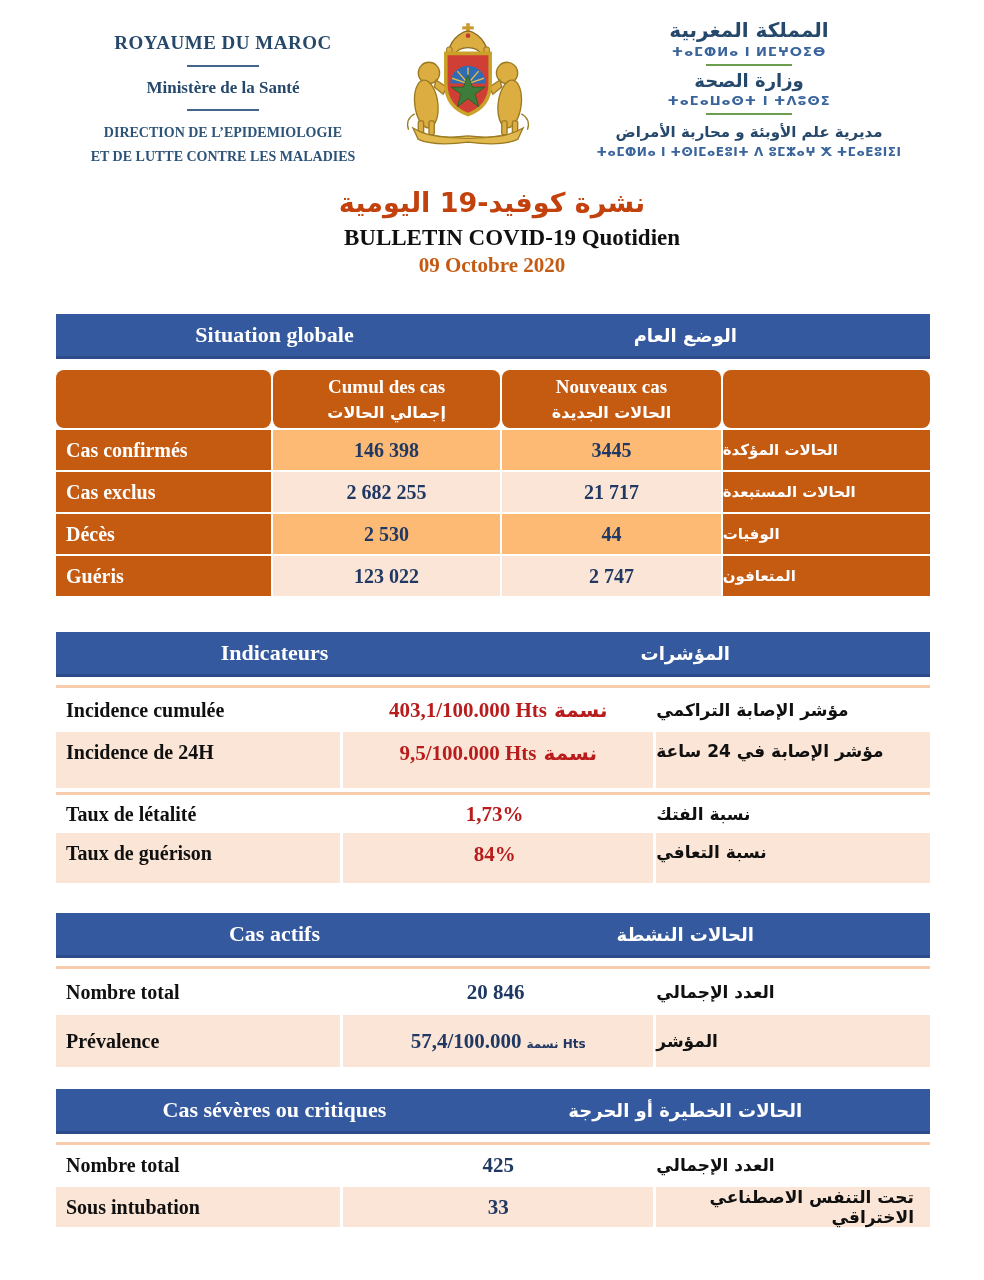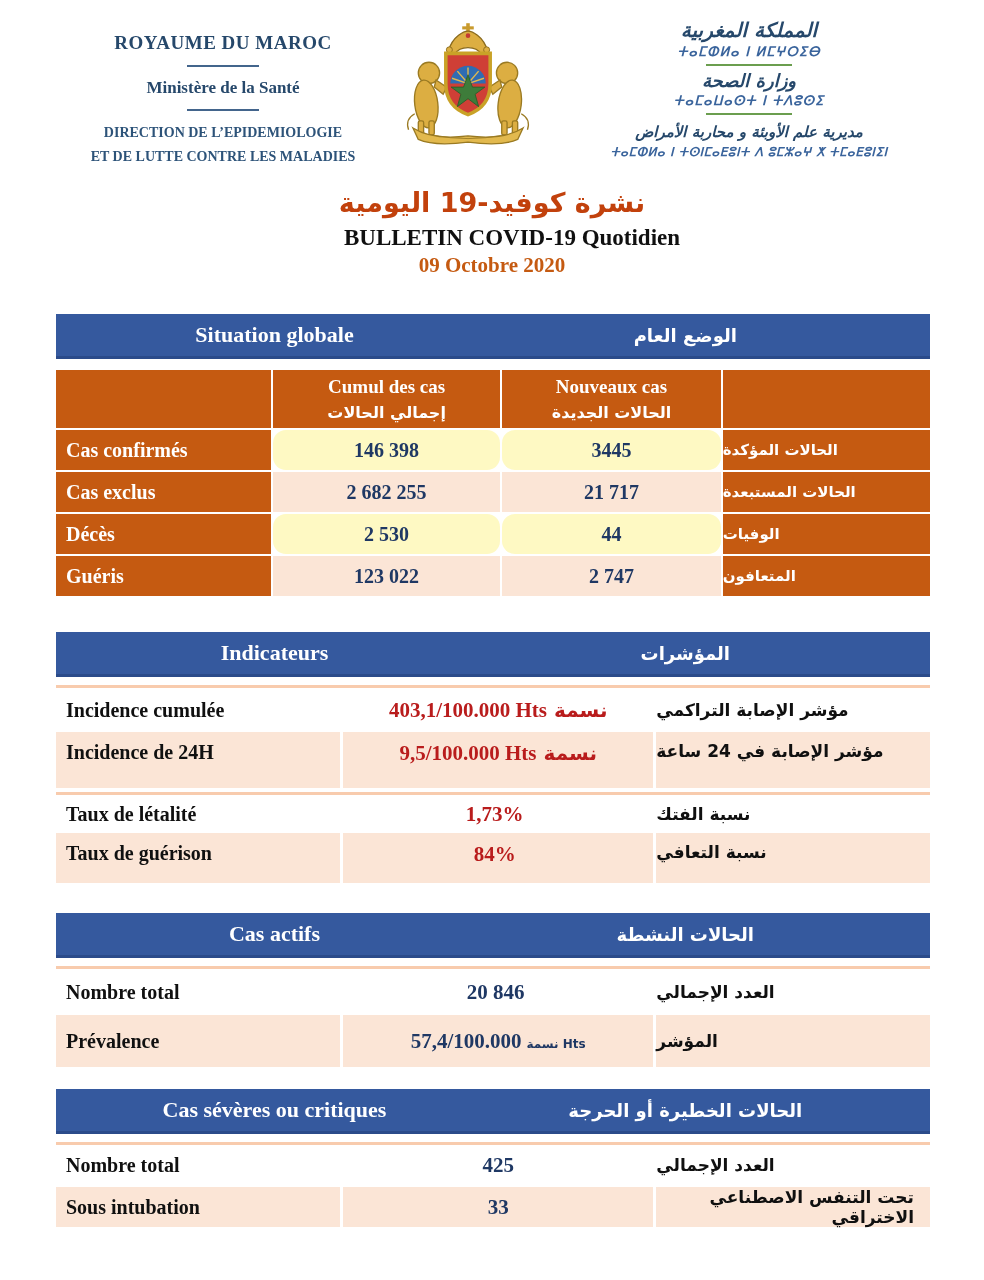--- a/index.html
+++ b/index.html
@@ -7,21 +7,21 @@
         font-family:"Liberation Serif","DejaVu Serif",serif;color:#111;}
 
   
   .hdr{display:flex;align-items:flex-start;padding:18px 34px 0 58px;}
   .hdr-left{width:330px;text-align:center;color:#26486b;padding-top:14px;}
   .hl1{font-size:19px;font-weight:bold;letter-spacing:.5px;}
   .hdiv{width:72px;border-top:2px solid #43658c;margin:11px auto;}
   .hl2{font-size:17px;font-weight:bold;}
   .hl3{font-size:14px;font-weight:bold;color:#2d5379;line-height:1.55;margin-top:2px;}
   .hdr-logo{flex:0 0 160px;display:flex;justify-content:center;padding-top:2px;}
-  .hdr-right{flex:1;text-align:center;color:#26486b;padding-top:0;font-style:italic;}
+  .hdr-right{flex:1;text-align:center;color:#26486b;padding-top:0;}
   .ha1{font-size:20px;font-weight:bold;font-family:"DejaVu Sans",sans-serif;}
   .ht{font-size:13px;font-weight:bold;color:#3a649c;font-family:"DejaVu Sans",sans-serif;letter-spacing:1px;margin-top:2px;}
   .hgdiv{width:86px;border-top:2px solid #6b9e4f;margin:5px auto 4px;}
   .ha2{font-size:18px;font-weight:bold;font-family:"DejaVu Sans",sans-serif;margin-top:2px;}
   .ha3{font-size:15px;font-weight:bold;font-family:"DejaVu Sans",sans-serif;margin-top:8px;}
   .ht2{font-size:12px;font-weight:bold;color:#3a649c;font-family:"DejaVu Sans",sans-serif;letter-spacing:.5px;margin-top:4px;}
 
   
   .title-block{text-align:center;margin-top:20px;}
   .title-ar{font-size:27px;font-weight:bold;font-family:"DejaVu Sans",sans-serif;color:#c2410c;}
@@ -31,28 +31,28 @@
   
   .banner{margin:0 54px 0 56px;height:42px;background:#35599e;border-bottom:3px solid #2b4b8a;
           display:flex;align-items:center;color:#fff;}
   .banner .bfr{width:50%;text-align:center;font-size:22px;font-weight:bold;}
   .banner .bar{width:44%;text-align:center;font-size:18px;font-weight:bold;font-family:"DejaVu Sans",sans-serif;}
 
   
   .t1{margin:11px 54px 0 56px;display:grid;grid-template-columns:24.6% 26% 25% 1fr;gap:2px;background:#fff;}
   .t1 > div{min-height:40px;}
   .oc{background:#c55a11;}
-  .t1-h{height:58px;display:flex;flex-direction:column;justify-content:center;text-align:center;color:#fff;}
+  .t1-h{height:58px;display:flex;flex-direction:column;justify-content:center;text-align:center;color:#fff;border-radius:8px;}
   .t1-h .chfr{font-size:19px;font-weight:bold;}
   .t1-h .char{font-size:16px;font-weight:bold;font-family:"DejaVu Sans",sans-serif;margin-top:5px;}
   .t1-l{display:flex;align-items:center;padding-left:10px;color:#fff;font-size:20px;font-weight:bold;}
   .t1-r{display:flex;align-items:center;justify-content:flex-end;color:#fff;
         font-size:15px;font-weight:bold;font-family:"DejaVu Sans",sans-serif;}
   .t1-v{display:flex;align-items:center;justify-content:center;color:#1f3864;font-size:20px;font-weight:bold;}
-  .pa{background:#fef9c3;border-radius:13px;}
+  .pa{background:#fdba74;}
   .pb{background:#fbe5d6;}
 
   
   .irow{margin:0 54px 0 56px;display:grid;grid-template-columns:32.5% 35.5% 1fr;gap:3px;}
   .irow.white{border-top:3px solid #f8cbad;background:#fff;}
   .irow.peach > div{background:#fbe5d6;}
   .irow > div{display:flex;align-items:center;}
   .ifr{padding-left:10px;font-size:20px;font-weight:bold;color:#101010;}
   .ival{justify-content:center;font-size:21px;font-weight:bold;color:#b91c1c;}
   .ival .sfx{font-size:20px;font-weight:bold;font-family:"DejaVu Sans",sans-serif;margin-left:7px;}

